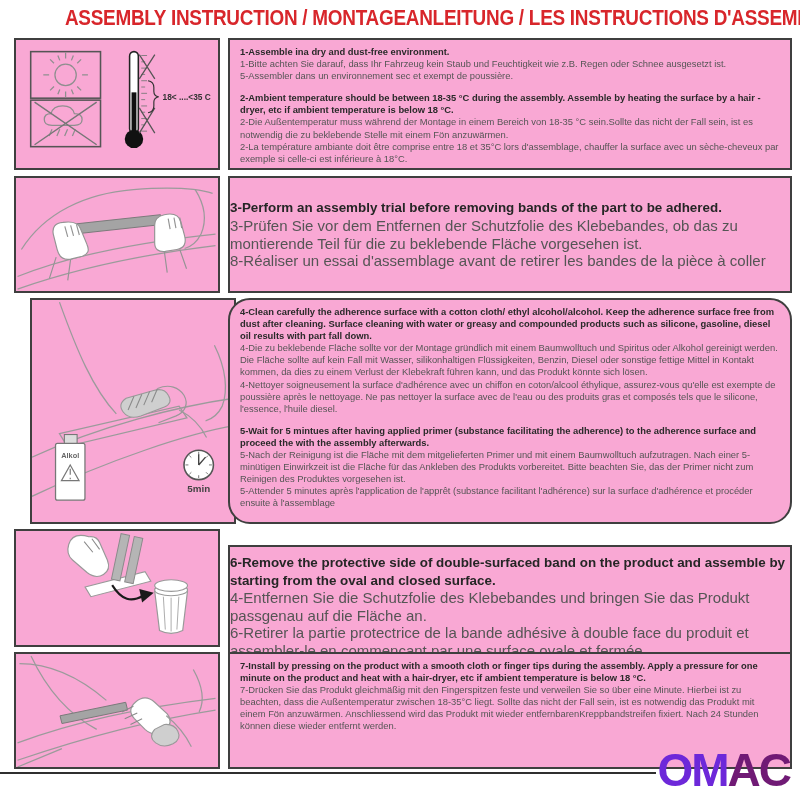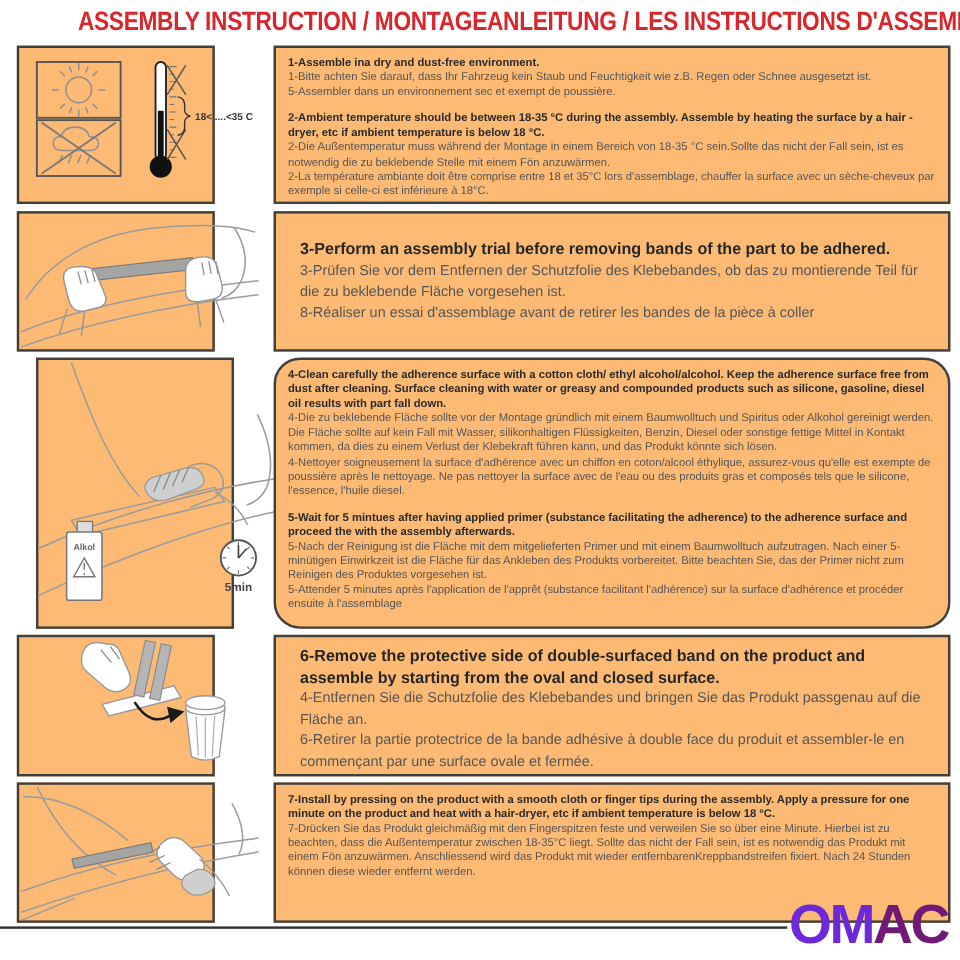--- a/index.html
+++ b/index.html
@@ -1,31 +1,31 @@
 <!DOCTYPE html>
 <html><head>
 <meta charset="utf-8">
 <style>
   html,body{margin:0;padding:0;background:#ffffff;}
   .page{position:relative;width:800px;height:800px;background:#fff;overflow:hidden;
         font-family:"Liberation Sans",sans-serif;}
   .title{position:absolute;top:5px;left:0;width:800px;text-align:center;}
   .title span{display:inline-block;transform:scaleX(0.86);transform-origin:center;
         font-size:22px;font-weight:bold;letter-spacing:-0.3px;color:#d8262b;white-space:nowrap;}
-  .box{position:absolute;border:2px solid #3f3f3f;background:#fdba74;box-sizing:border-box;}
-  .iconbox{left:14px;width:165px;}
+  .box{position:absolute;border:2px solid #3f3f3f;background:#f9a8d4;box-sizing:border-box;}
+  .iconbox{left:14px;width:206px;}
   .textbox{left:228px;width:564px;padding:6px 10px;}
   .textbox p{margin:0;}
   .small p{font-size:9.4px;line-height:12.1px;color:#555;}
   .small p.en{font-weight:bold;color:#2a2a2a;}
   .small p.gap{margin-top:10px;}
-  .large{display:flex;flex-direction:column;justify-content:center;padding:8px 20px;}
-  .large p{font-size:12px;line-height:17.6px;color:#555;}
+  .large{display:flex;flex-direction:column;justify-content:center;padding:8px 0;}
+  .large p{font-size:15px;line-height:17.6px;color:#555;}
   .large p.en{font-weight:bold;color:#262626;font-size:13.4px;}
-  .toppad{justify-content:flex-start;padding-top:7px;}
+  .toppad{justify-content:flex-start;padding-top:7px;margin-top:16px;}
   .rule{position:absolute;top:772px;left:0;width:656px;height:2px;background:#2f2f2f;}
   .logo{position:absolute;right:10px;top:748px;font-size:46px;font-weight:bold;
         letter-spacing:-2px;line-height:44px;white-space:nowrap;}
   .logo .lb{color:#6d28d9;} .logo .lr{color:#701a75;}
   svg{display:block;}
   svg text{font-family:"Liberation Sans",sans-serif;}
 </style>
 </head>
 <body>
 

